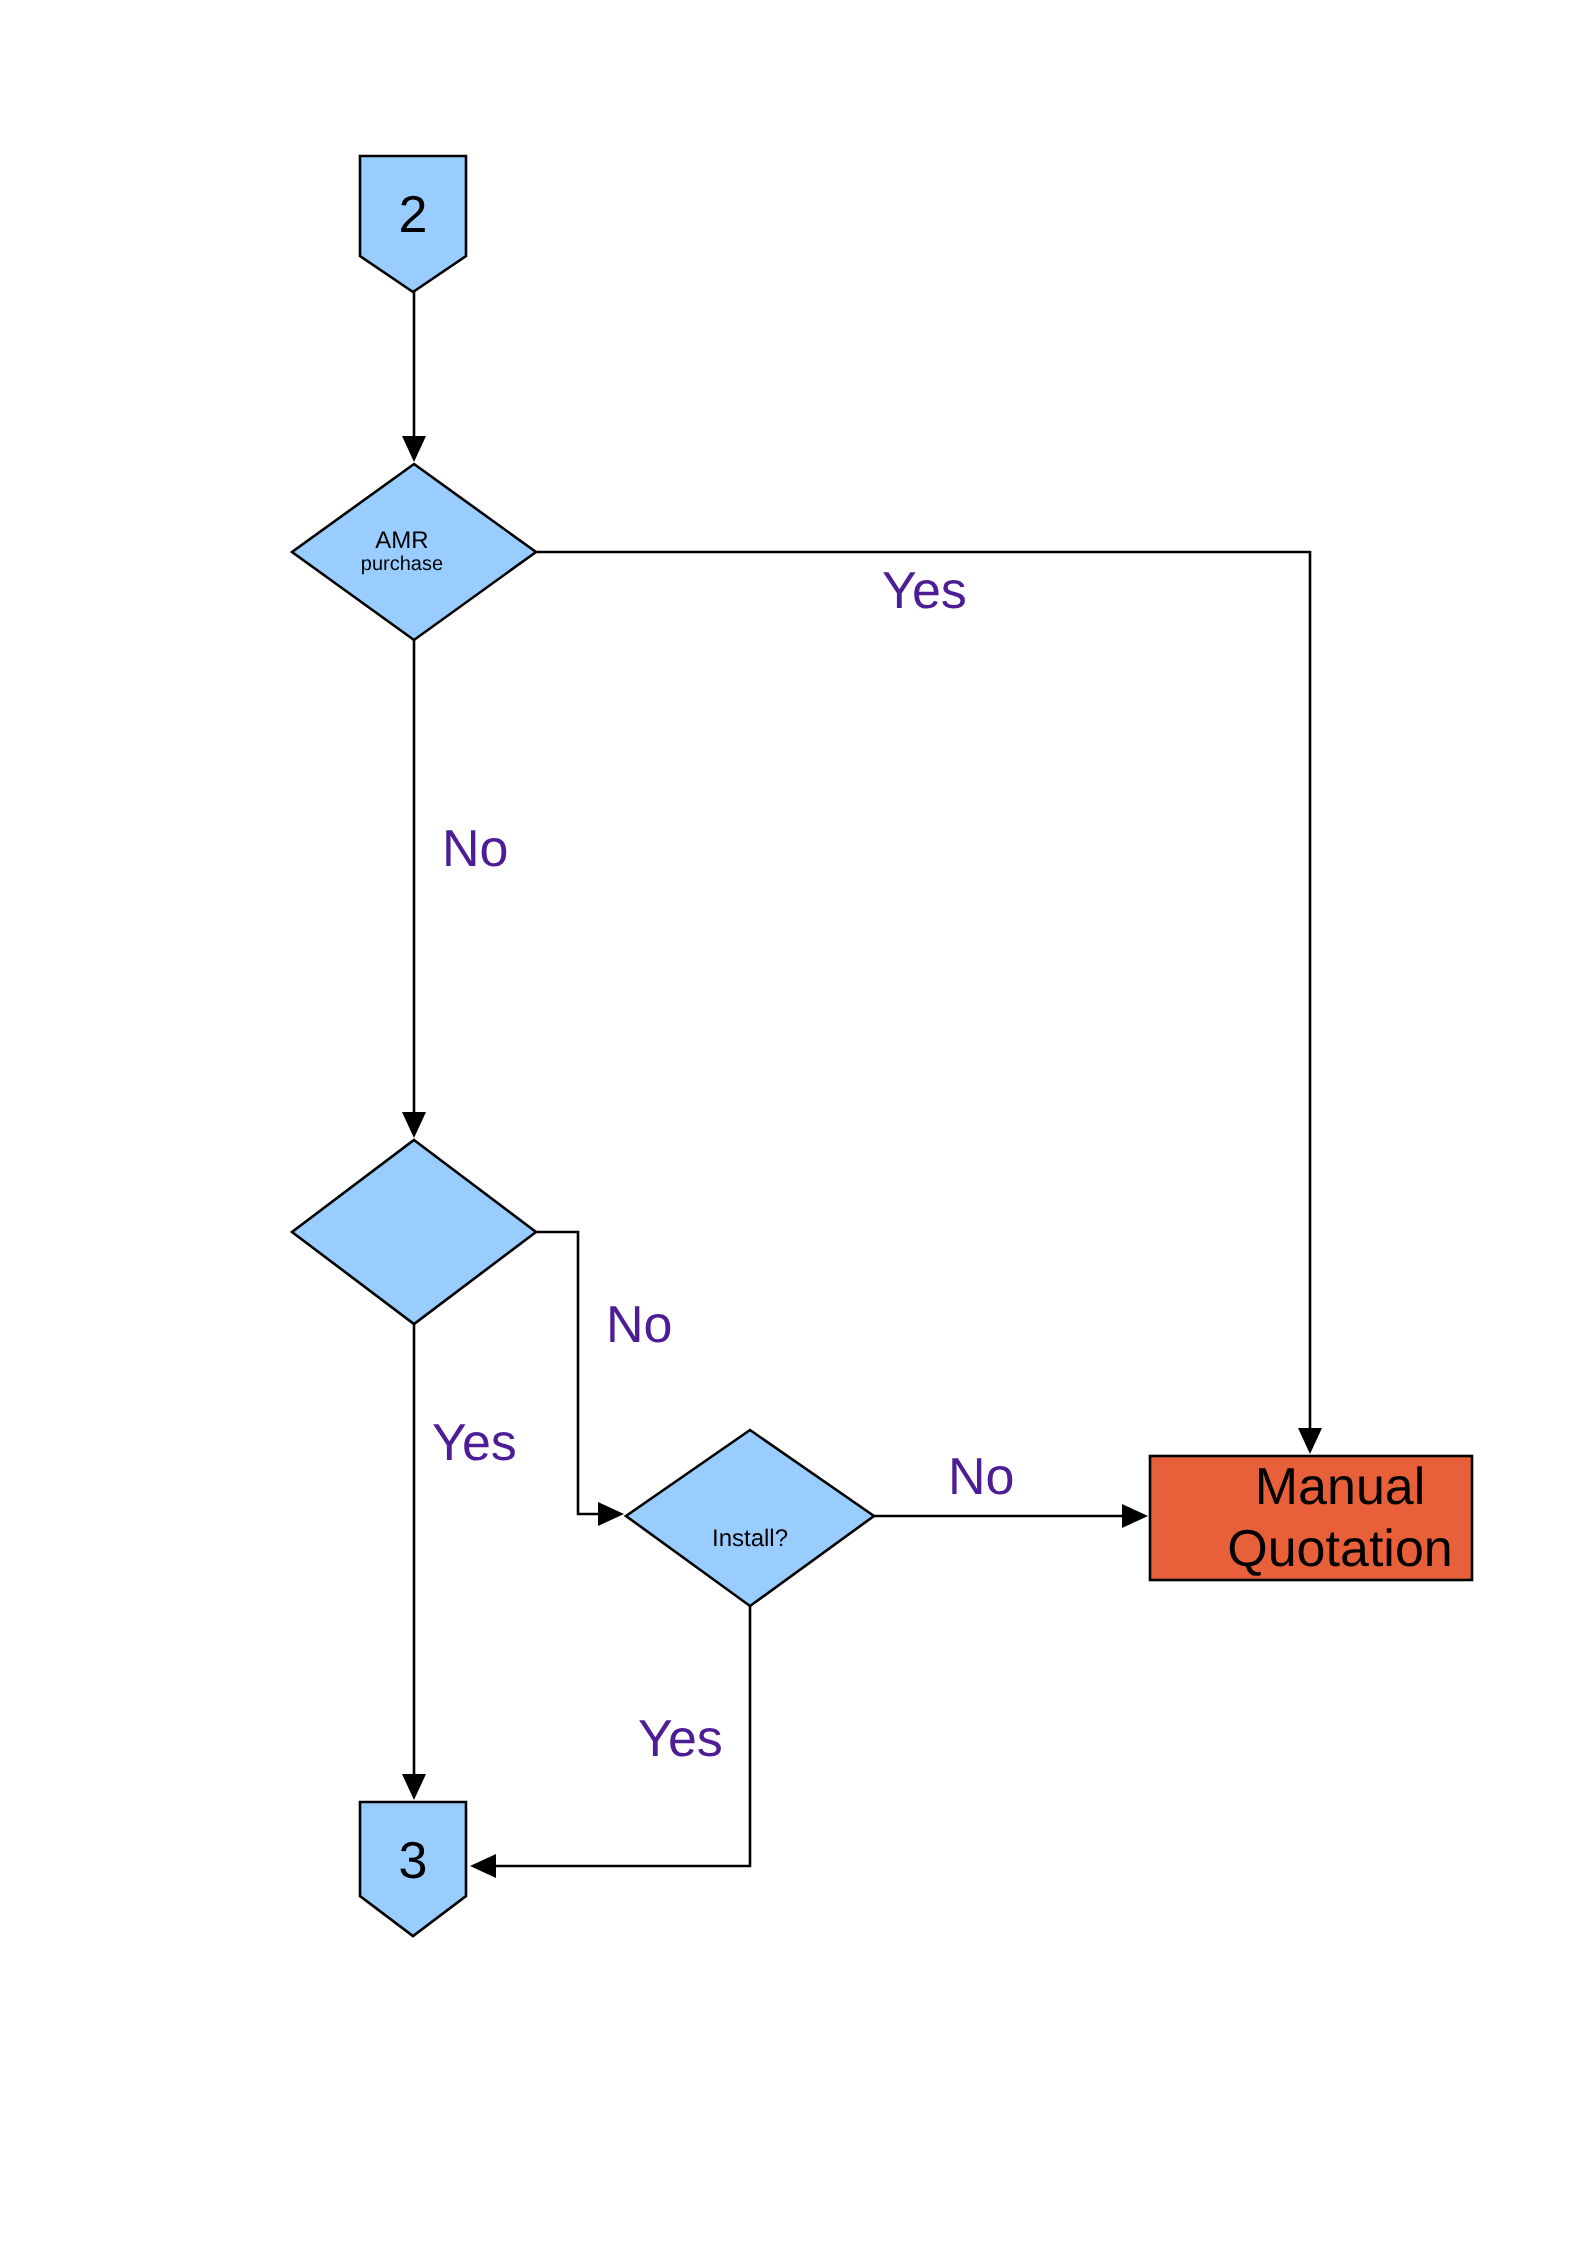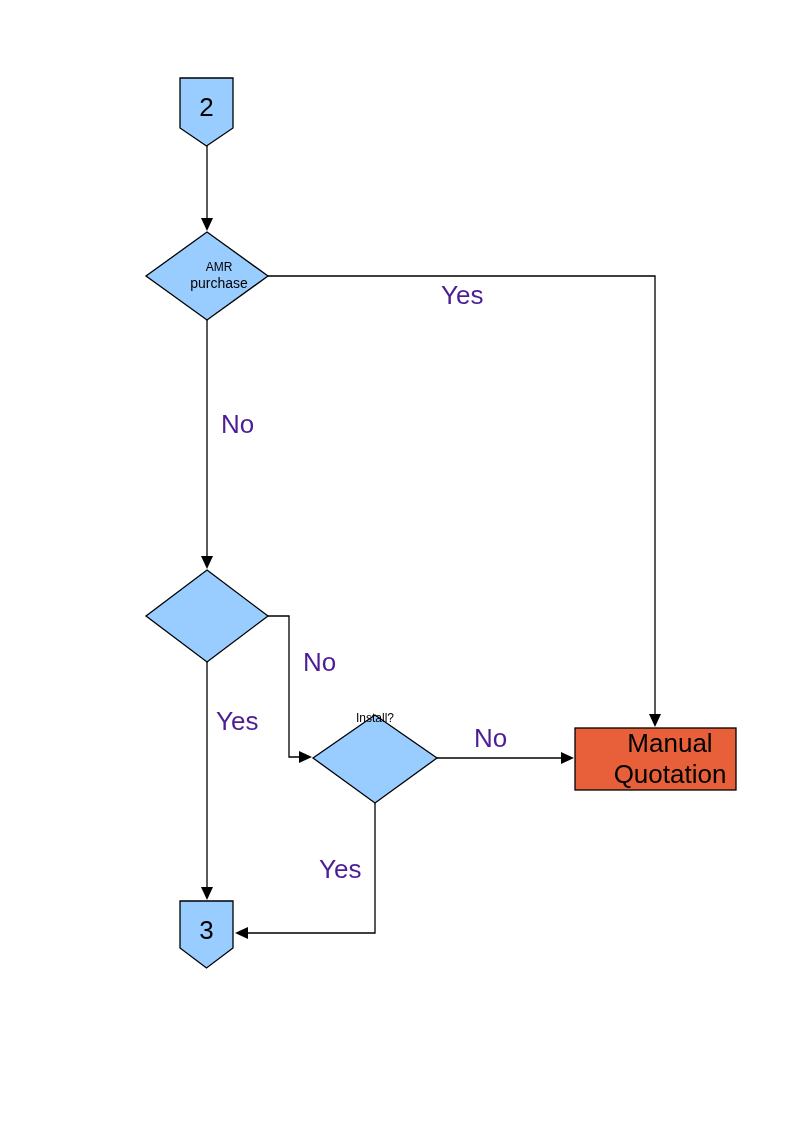--- a/index.html
+++ b/index.html
@@ -21,31 +21,31 @@
     position: absolute;
     display: flex;
     flex-direction: column;
     align-items: center;
     justify-content: center;
     text-align: center;
     color: #000000;
   }
   .connector-text { font-size: 26px; line-height: 1.1; }
   .diamond-line1 { font-size: 12px; line-height: 1.2; }
-  .diamond-line2-sm { font-size: 14px; line-height: 1.2; }
+  .diamond-line2-sm { font-size: 10px; line-height: 1.2; }
   .diamond-line2 { font-size: 12px; line-height: 1.2; }
   .diamond-single { font-size: 12px; line-height: 1.2; }
 
   .edge-label { position: absolute; font-size: 26px; line-height: 1.1; color: #4c1d95; white-space: nowrap; }
 
   
   .t-conn2   { left: 180px; top: 82px;  width: 53px;  height: 50px; }
-  .t-amr     { left: 158px; top: 234px; width: 122px; height: 84px; }
+  .t-amr     { left: 140px; top: 234px; width: 122px; height: 84px; }
   .t-mprn    { left: 146px; top: 572px; width: 122px; height: 86px; }
-  .t-install { left: 313px; top: 676px; width: 124px; height: 84px; }
+  .t-install { left: 313px; top: 692px; width: 124px; height: 84px; justify-content: flex-end; }
   .t-mq      { left: 576px; top: 728px; width: 188px; height: 62px; font-size: 26px; line-height: 1.18; }
   .t-conn3   { left: 180px; top: 905px; width: 53px;  height: 50px; }
 
   
   .l-amr-yes     { left: 441px; top: 281px; }
   .l-amr-no      { left: 221px; top: 410px; }
   .l-mprn-no     { left: 303px; top: 648px; }
   .l-mprn-yes    { left: 216px; top: 707px; }
   .l-install-no  { left: 474px; top: 724px; }
   .l-install-yes { left: 319px; top: 855px; }

